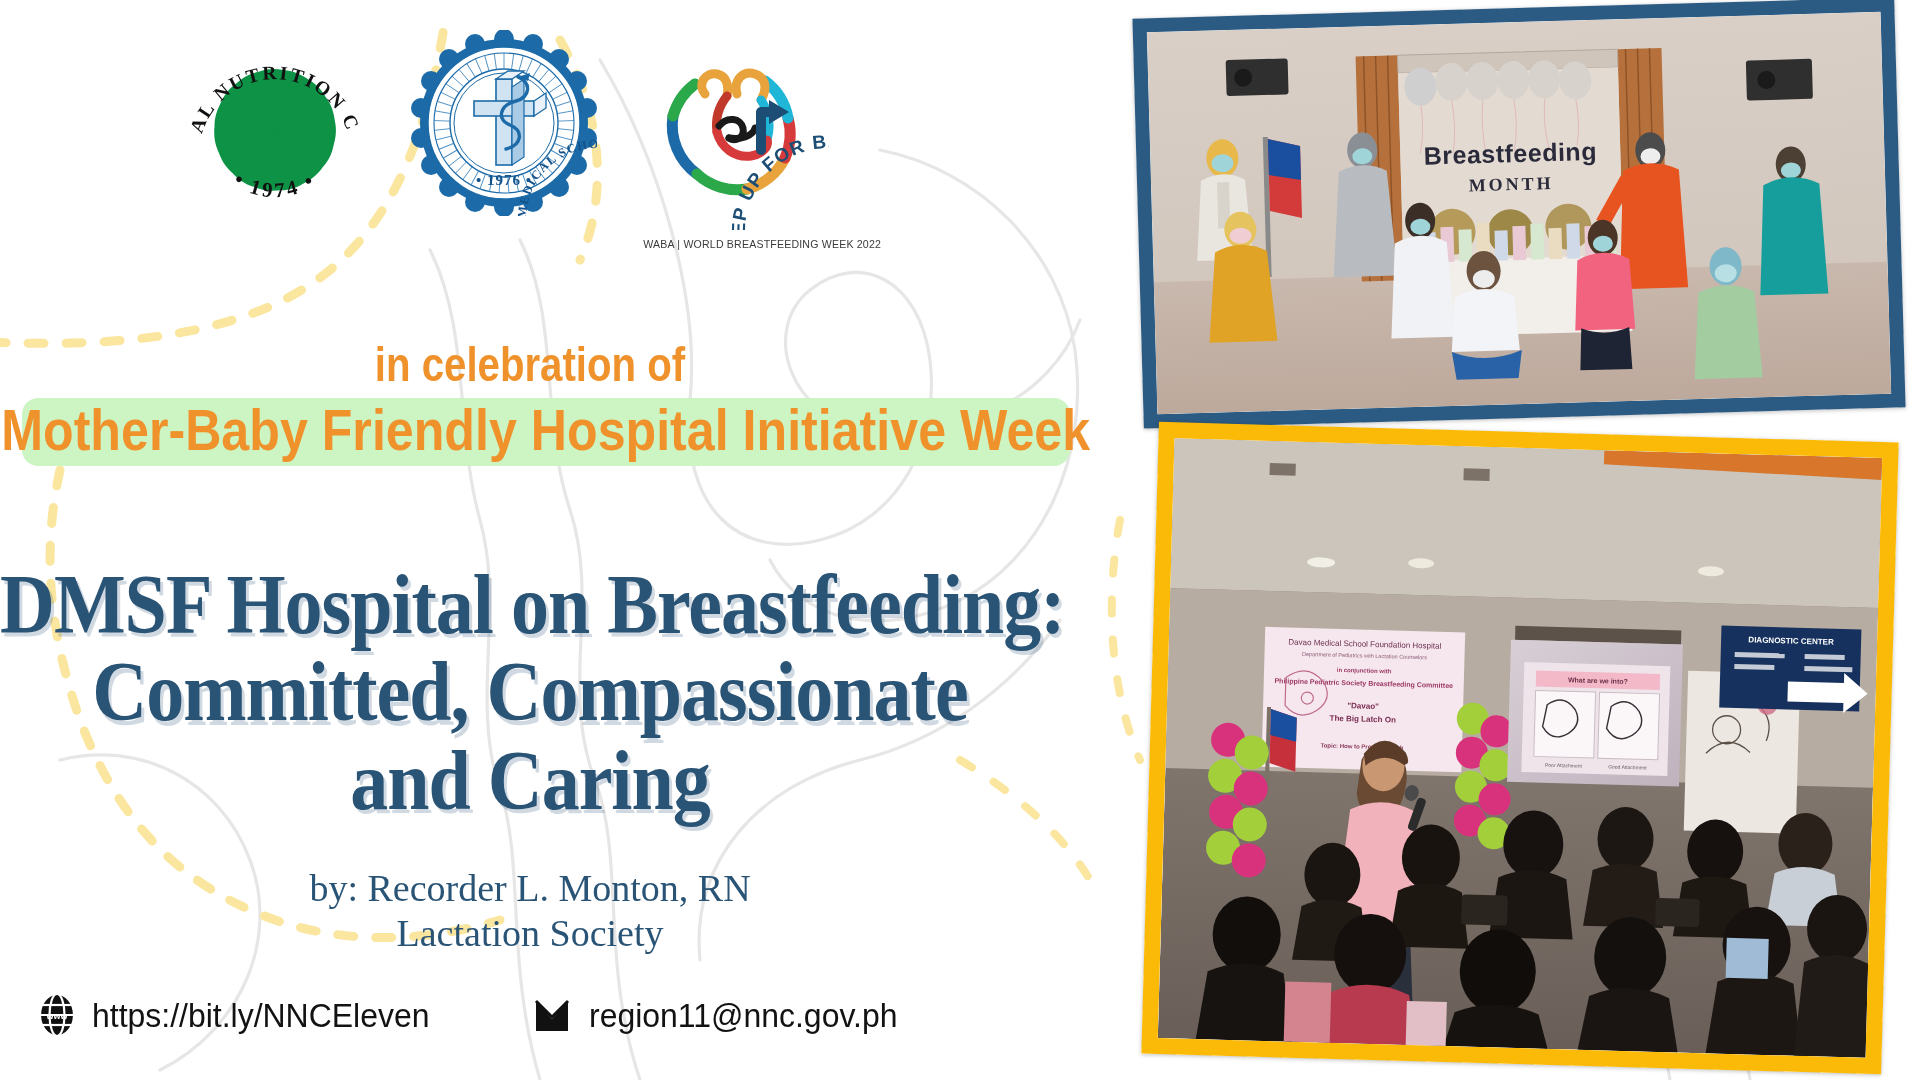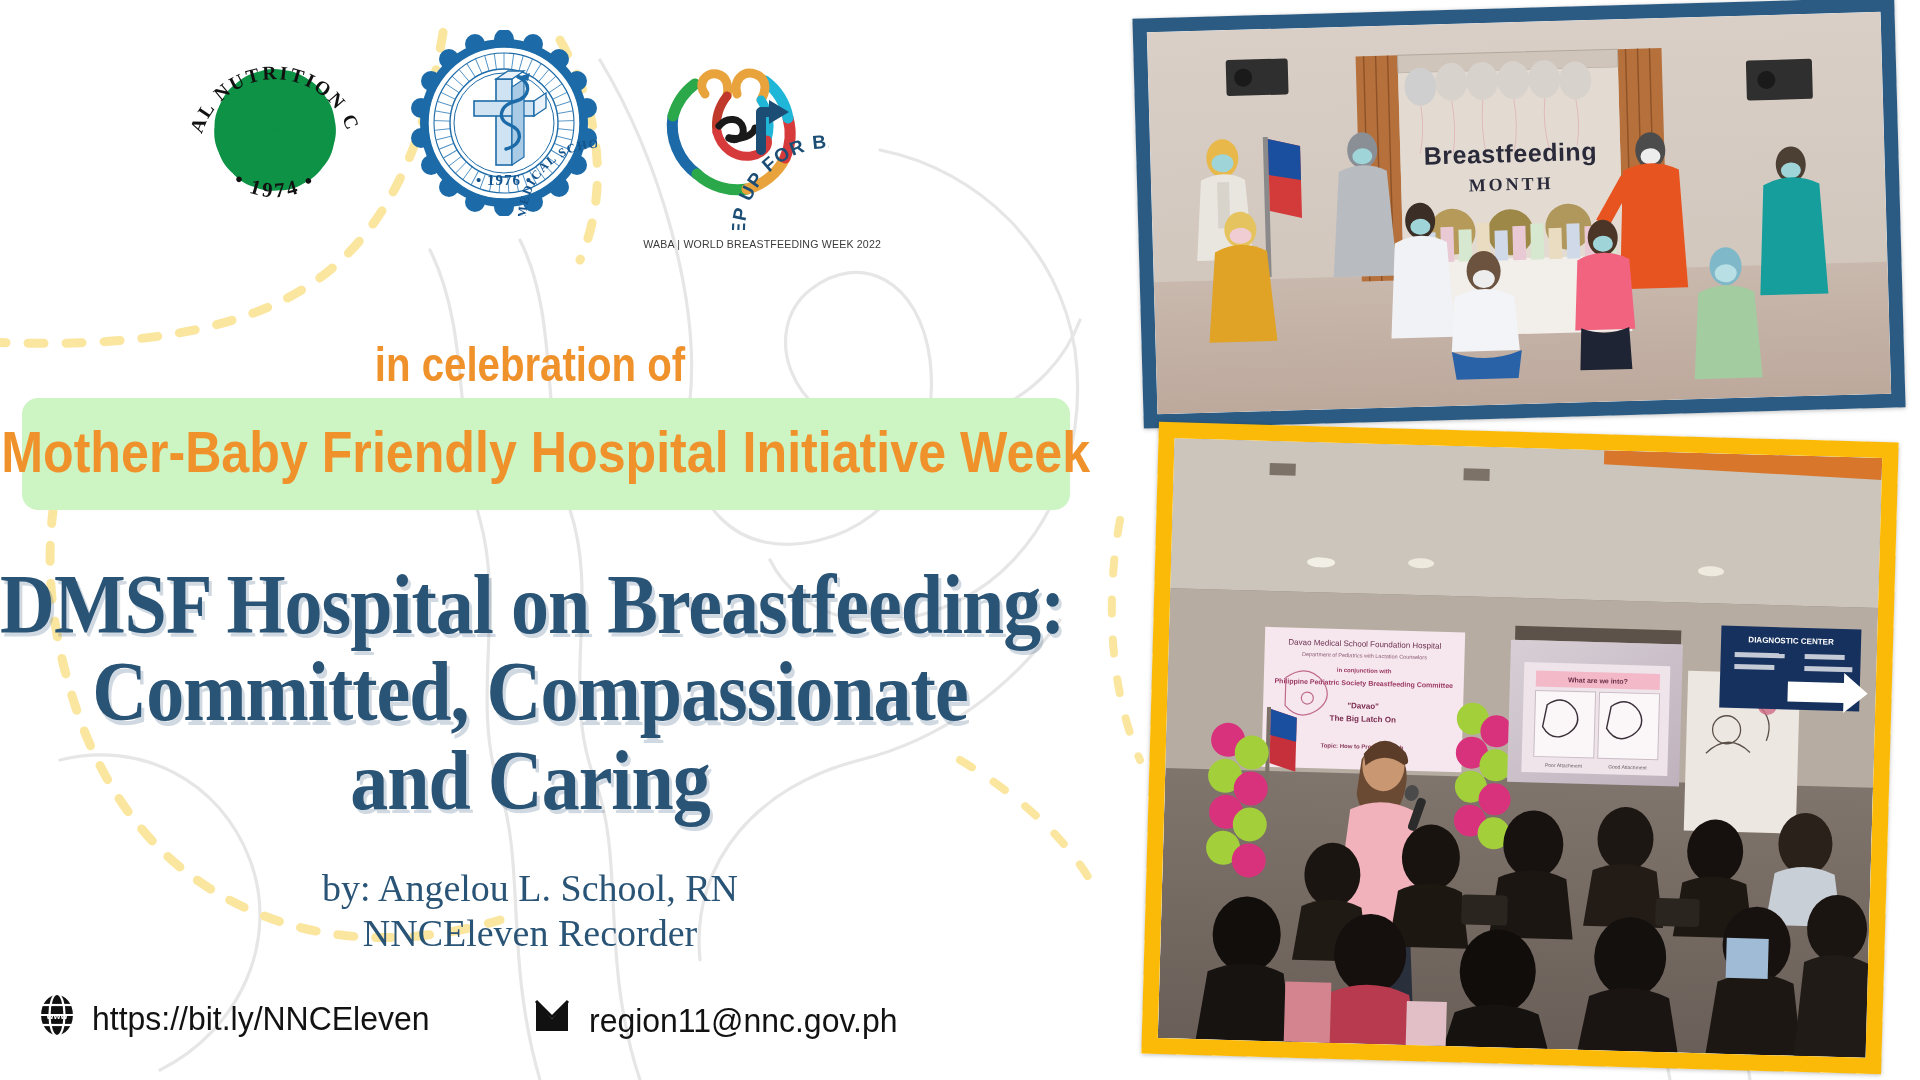--- a/index.html
+++ b/index.html
@@ -44,21 +44,21 @@
     text-align:center;
     font-family:"Liberation Sans Narrow","Liberation Sans", sans-serif;
     font-weight:bold; font-size:49px; color:#F0922B;
     letter-spacing:0px;
     transform:scaleX(.82); transform-origin:center;
   }
 
   
   .green-banner {
     position:absolute; left:22px; top:398px;
-    width:1048px; height:112px;
+    width:1048px; height:68px;
     background:#CDF5C4; border-radius:16px;
     display:flex; align-items:center; justify-content:center;
   }
   .green-banner-text {
     font-family:"Liberation Sans Narrow","Liberation Sans", sans-serif;
     font-weight:bold; font-size:57px; color:#F0922B;
     white-space:nowrap; line-height:1;
     transform:scaleX(.88); transform-origin:center;
     padding-bottom:3px;
   }
@@ -83,21 +83,21 @@
     font-family:"Liberation Serif","DejaVu Serif", serif;
     font-size:38px; color:#2A5476; line-height:1.18;
   }
   .byline span { display:block; }
 
   
   .footer {
     position:absolute; left:34px; top:990px;
     display:flex; align-items:center; gap:0px;
   }
-  .foot-item { display:flex; align-items:flex-end; }
+  .foot-item { display:flex; align-items:center; }
   .foot-text {
     font-family:"Liberation Sans Narrow","Liberation Sans", sans-serif;
     font-size:34px; color:#121212; white-space:nowrap;
     transform:scaleX(.94); transform-origin:left center;
     margin-left:12px;
   }
   .gap-a { width:34px; } .gap-b { width:42px; }
 
   
   .photo {
@@ -467,22 +467,22 @@
     <div class="green-banner-text">Mother-Baby Friendly Hospital Initiative Week</div>
   </div>
 
   <div class="main-title">
     <span class="tl">DMSF Hospital on Breastfeeding:</span>
     <span class="tl">Committed, Compassionate</span>
     <span class="tl">and Caring</span>
   </div>
 
   <div class="byline">
-    <span>by: Angelou L. School, RN</span>
-    <span>NNCEleven Recorder</span>
+    <span>by: Recorder L. Monton, RN</span>
+    <span>Lactation Society</span>
   </div>
 
   <div class="footer">
 
     <div class="foot-item">
       <svg width="46" height="46" viewBox="0 0 46 46">
         <ellipse cx="23" cy="23" rx="17" ry="21" fill="#111"></ellipse>
         <g stroke="#fff" stroke-width="2.2" fill="none">
           <ellipse cx="23" cy="23" rx="17" ry="21"></ellipse>
           <ellipse cx="23" cy="23" rx="7.5" ry="21"></ellipse>

